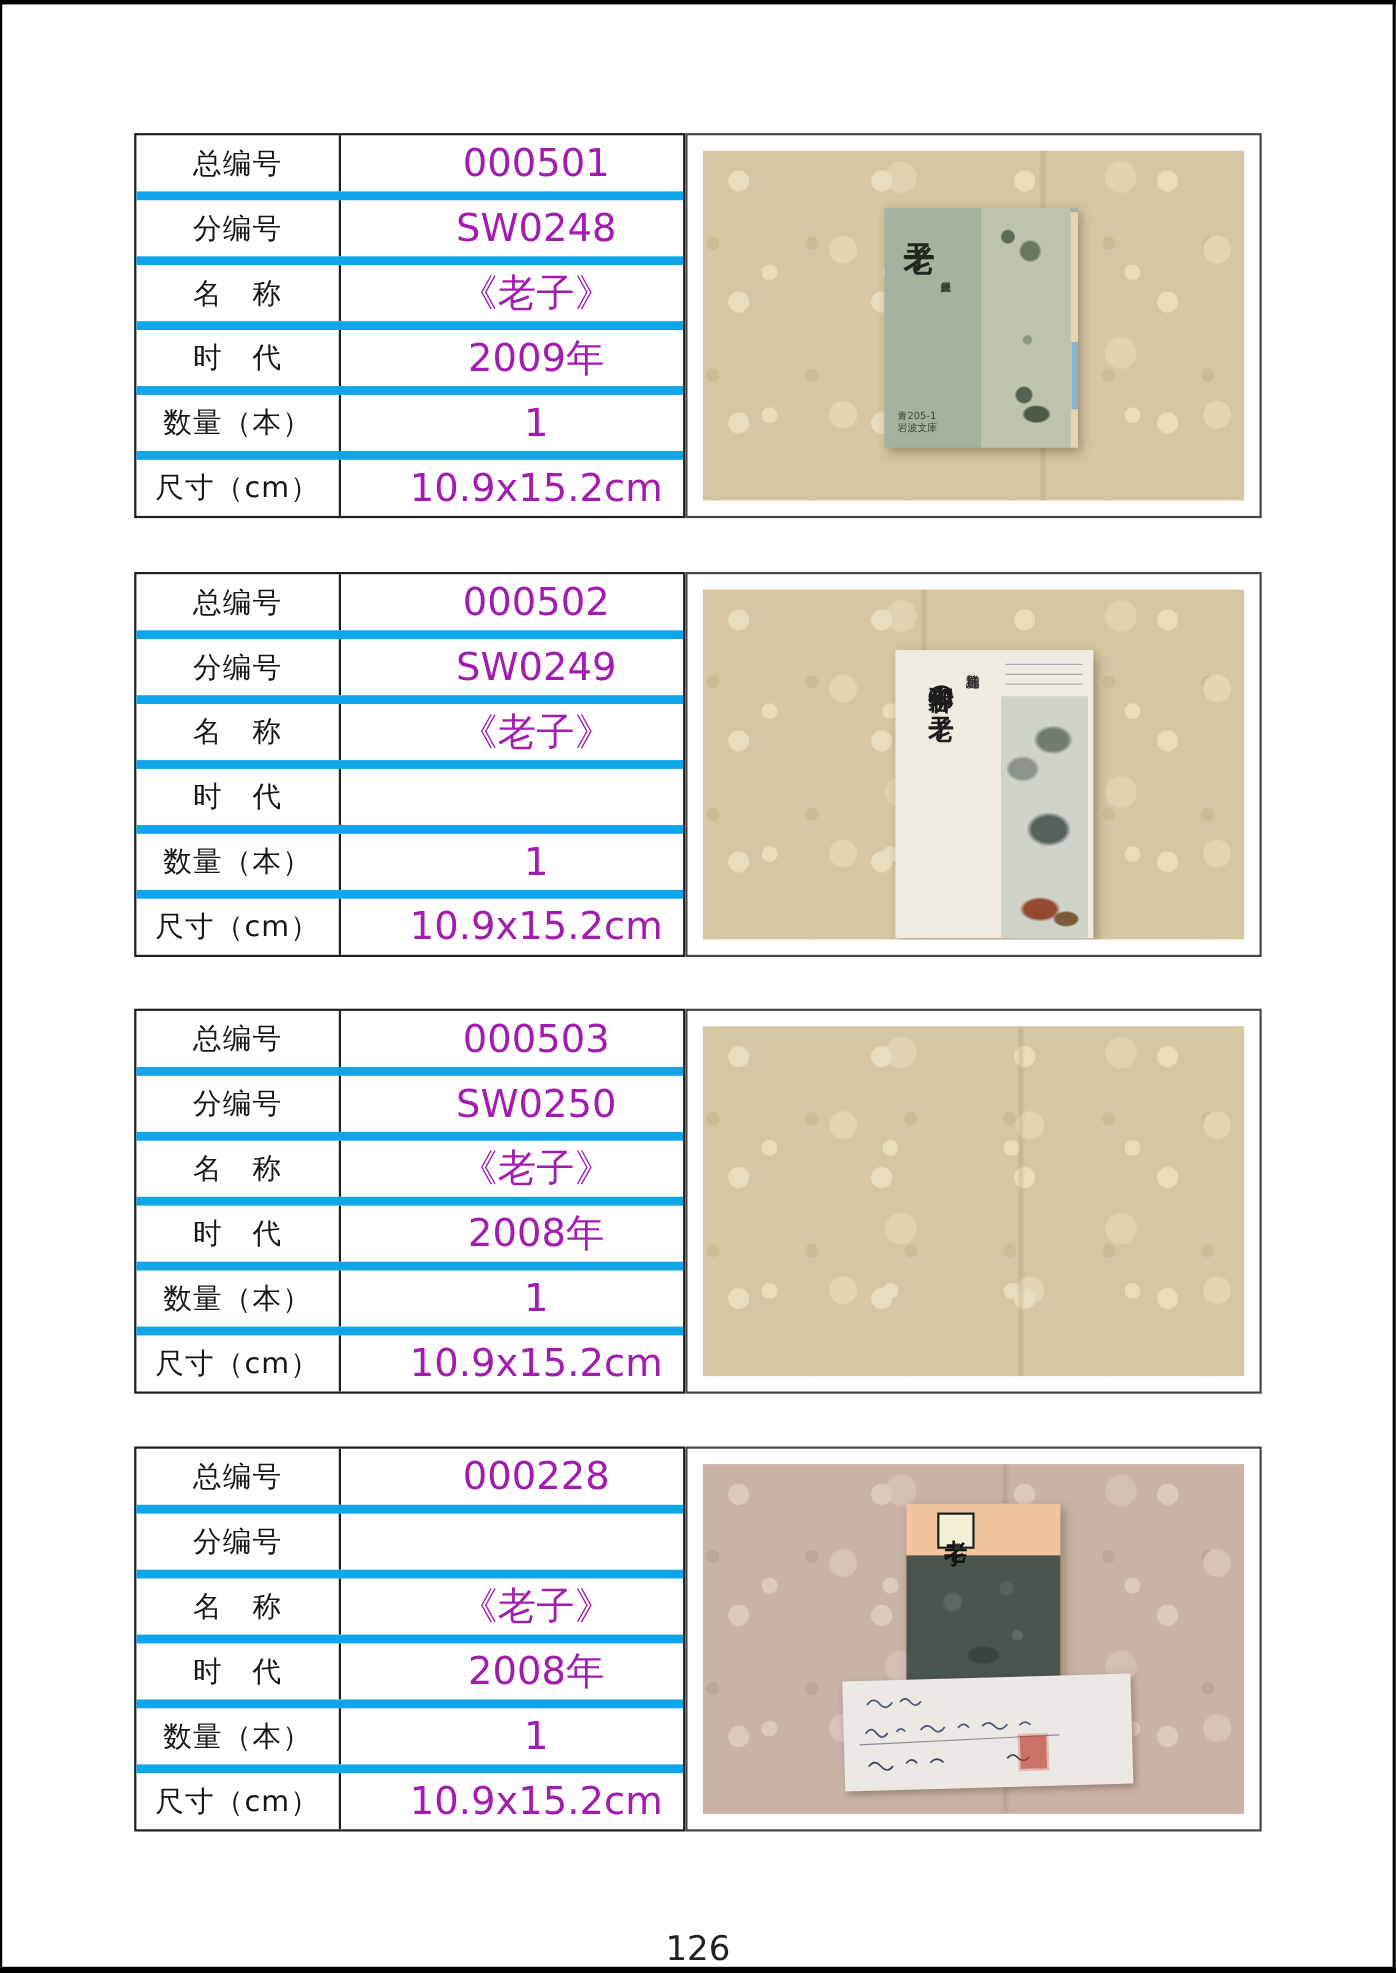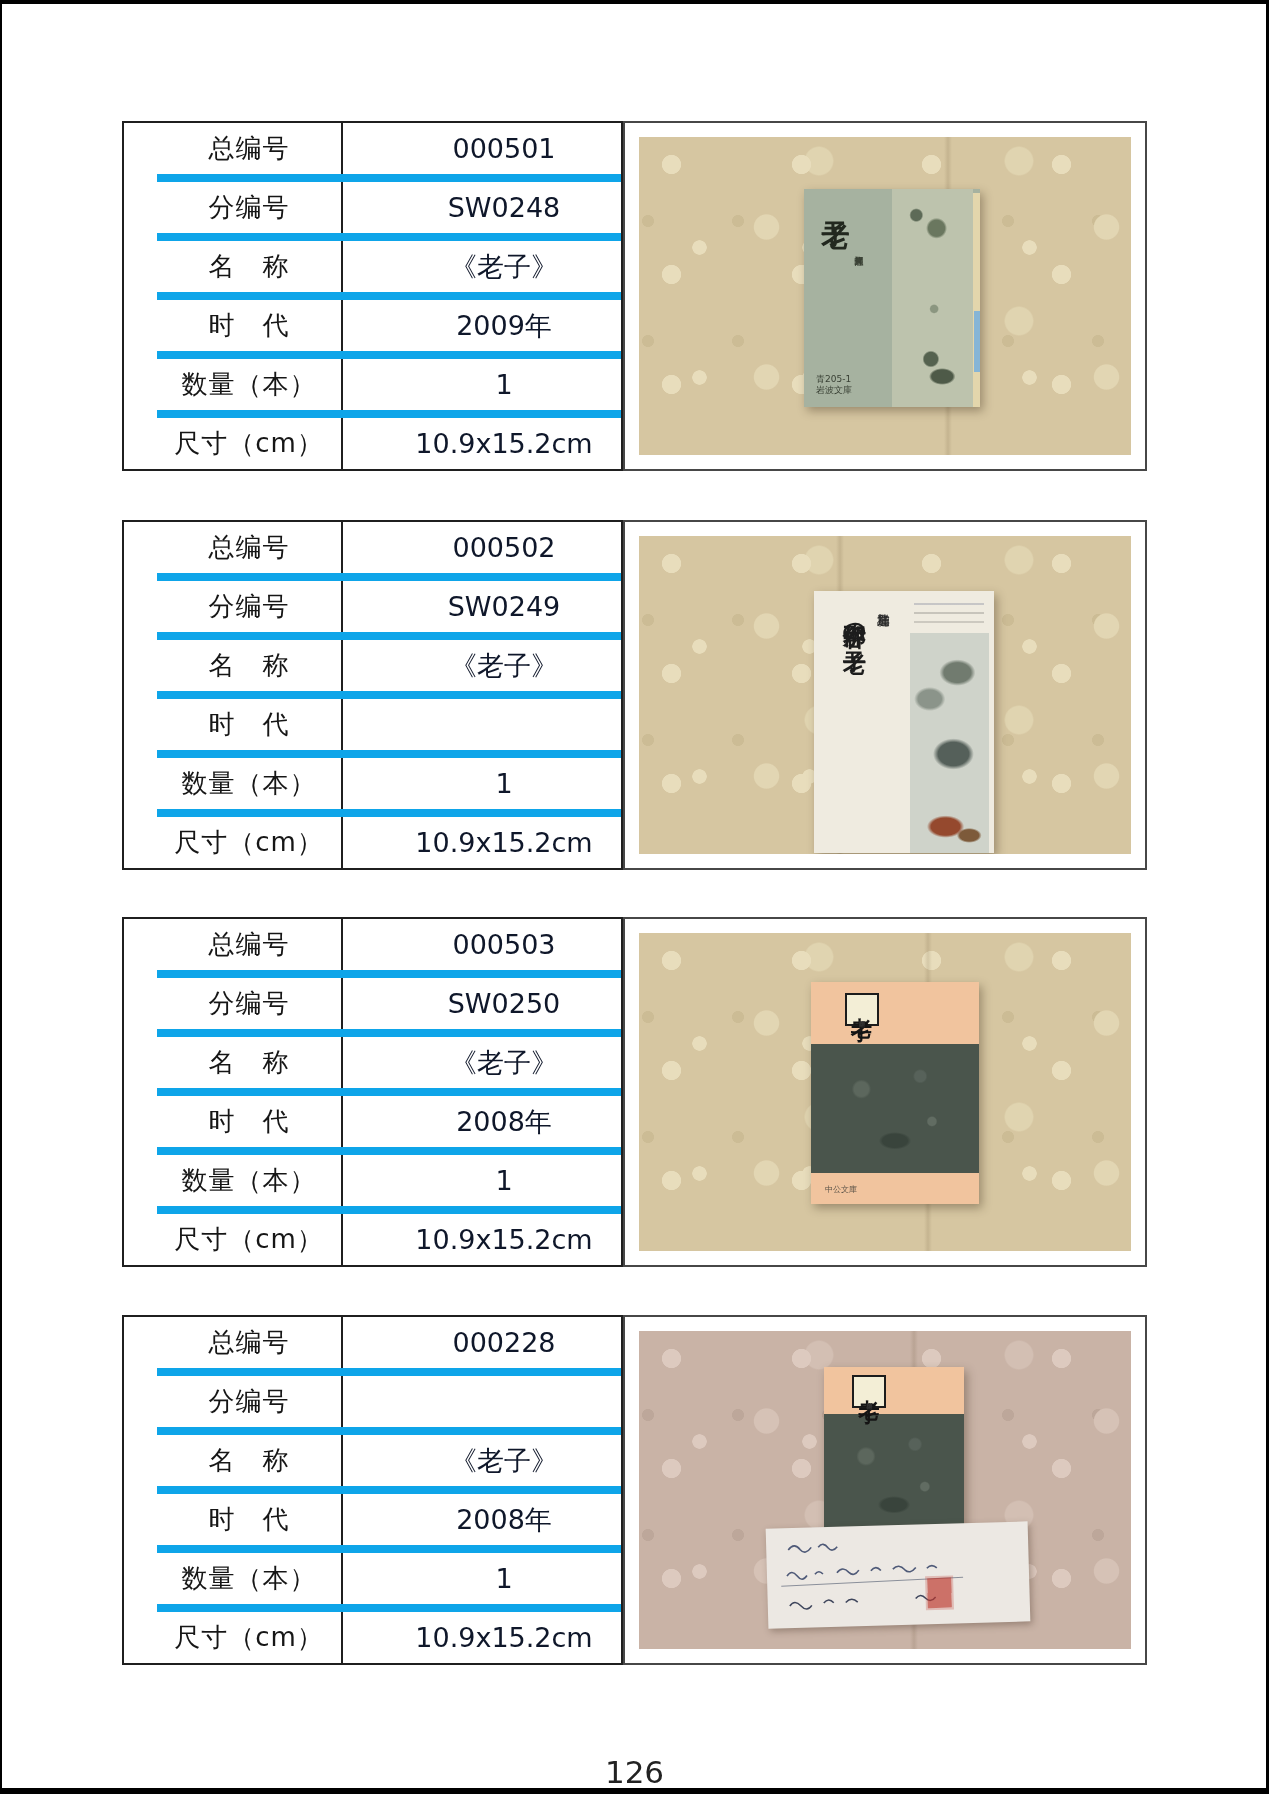--- a/index.html
+++ b/index.html
@@ -14,32 +14,32 @@
   .edge-top { top:0; left:0; right:0; height:4px; }
   .edge-bottom { bottom:0; left:0; right:0; height:6px; }
   .edge-left { top:0; bottom:0; left:0; width:2px; }
   .edge-right { top:0; bottom:0; right:0; width:3px; }
 
   .record { position:absolute; left:122px; width:1025px; height:350px; }
   .rec1 { top:121px; } .rec2 { top:520px; } .rec3 { top:917px; } .rec4 { top:1315px; }
 
   .rec-table {
     position:absolute; left:0; top:0; width:501px; height:100%;
-    border:2px solid #1f1f1f; display:flex; flex-direction:column; background:#fff;padding-left:33px;
+    border:2px solid #1f1f1f; display:flex; flex-direction:column; background:#fff;
   }
   .frow { flex:1; display:flex; border-top:8px solid #0ea5e9; }
   .frow:first-child { border-top:none; }
   .fcell-label {
     width:186px; border-right:2px solid #1f1f1f;
     display:flex; align-items:center; justify-content:center;
     font-size:26px; color:#161616; letter-spacing:1px;
   }
   .fcell-value {
     flex:1; display:flex; align-items:center; justify-content:center;
-    font-size:27px; color:#0f172a;margin-left:44px;
+    font-size:35px; color:#a21caf;margin-left:44px;
   }
 
   .photo-box {
     position:absolute; left:501px; top:0; width:524px; height:100%;
     border:2px solid #474747; background:#fff; padding:14px;
   }
   .photo { position:relative; width:100%; height:100%; overflow:hidden; }
 
   .f-tan {
     background-color:#d6c6a1;
@@ -263,28 +263,20 @@
         <div class="fcell-value">1</div>
       </div>
       <div class="frow">
         <div class="fcell-label">尺寸（cm）</div>
         <div class="fcell-value">10.9x15.2cm</div>
       </div>
     </div>
     <div class="photo-box">
       <div class="photo f-tan">
         <div class="crease" style="left:58%;"></div>
-        <div class="book book3 chuko">
-          <div class="ck-art"></div>
-          <div class="ck-label">
-            <div class="t vtext">老子</div>
-            <div class="s vtext">小川環樹訳注</div>
-          </div>
-          <div class="ck-pub">中公文庫</div>
-        </div>
       </div>
     </div>
   </div>
 
   <div class="record rec4">
     <div class="rec-table">
       <div class="frow">
         <div class="fcell-label">总编号</div>
         <div class="fcell-value">000228</div>
       </div>

